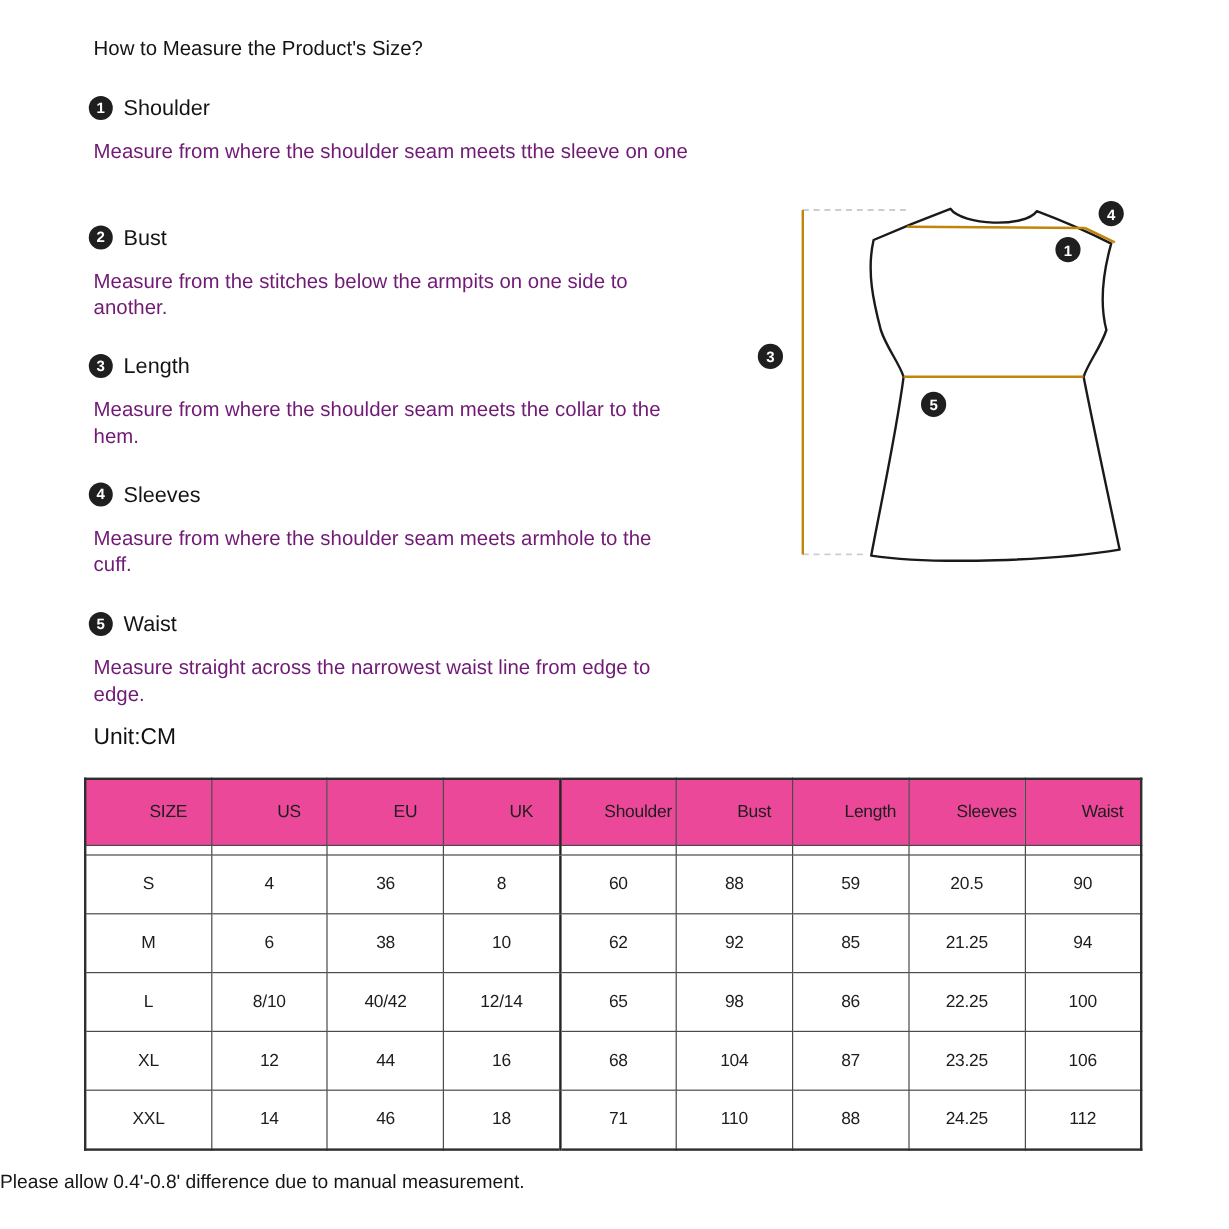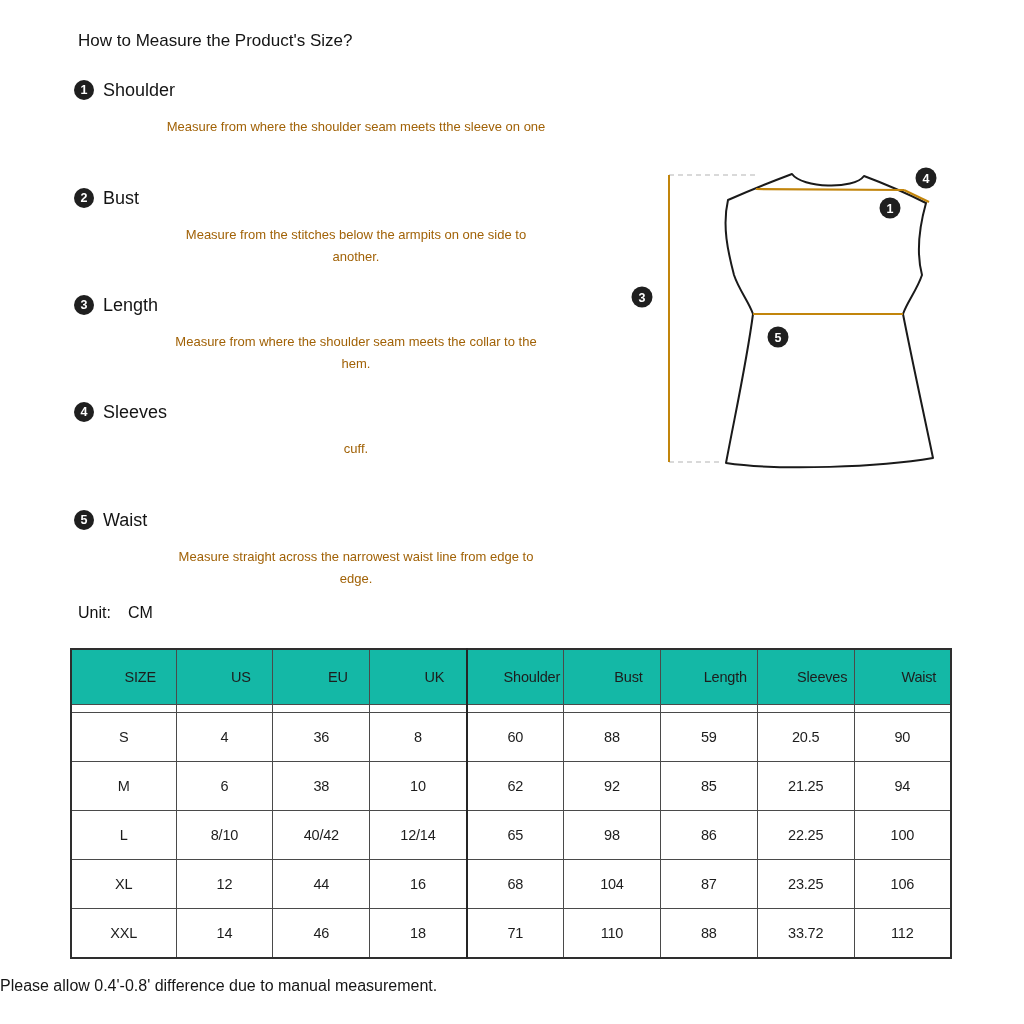--- a/index.html
+++ b/index.html
@@ -17,41 +17,41 @@
   .badge {
     width:20px; height:20px; border-radius:50%;
     background:#1f1f1f; color:#fff;
     font-size:12.5px; font-weight:bold;
     display:flex; align-items:center; justify-content:center;
     flex:0 0 auto;
   }
   .sec-title { margin-left:9px; font-size:18px; color:#141414; }
   .para {
     margin:16px 0 0 4px;
-    font-size:13px; line-height:22px; color:#a16207;text-align:center;
+    font-size:17px; line-height:22px; color:#701a75;
   }
   .unit {
     position:absolute; left:78px; top:604px;
-    font-size:16px; color:#111; display:flex;justify-content:center;
-  }
-  .unit-val { margin-left:17px; }
+    font-size:19px; color:#111; display:flex;justify-content:center;
+  }
+  .unit-val { }
   .diagram { position:absolute; left:610px; top:150px; }
 
   table.size-table {
     position:absolute; left:70px; top:648px; width:882px;
     border-collapse:collapse; table-layout:fixed;
     border:2px solid #2e2e2e;
   }
   .size-table th, .size-table td {
     border:1px solid #4a4a4a;
     text-align:center; vertical-align:middle;
     font-size:14.5px; letter-spacing:-0.2px; color:#1d1d1d;
     padding:0; font-weight:normal;
   }
-  .size-table th { background:#14b8a6; height:54px;padding-left:33px; }
+  .size-table th { background:#ec4899; height:54px;padding-left:33px; }
   .size-table tr.spacer td { height:7px; background:#fff; }
   .size-table tbody td { height:48px; background:#fff; }
   .size-table .sep { border-left:2px solid #252525; }
   .footer {
     position:absolute; left:0; top:977px; width:1024px;
     font-size:16px; color:#161616;
   }
 </style>
 </head>
 <body>
@@ -89,20 +89,21 @@
     <div>hem.</div>
   </div>
 </div>
 
 <div class="sec" style="top:402px">
   <div class="sec-head">
     <span class="badge">4</span>
     <span class="sec-title">Sleeves</span>
   </div>
   <div class="para">
+    <div>Measure from where the shoulder seam meets armhole to the</div>
     <div>cuff.</div>
   </div>
 </div>
 
 <div class="sec" style="top:510px">
   <div class="sec-head">
     <span class="badge">5</span>
     <span class="sec-title">Waist</span>
   </div>
   <div class="para">
@@ -232,19 +233,19 @@
       <td>106</td>
     </tr>
     <tr>
       <td>XXL</td>
       <td>14</td>
       <td>46</td>
       <td>18</td>
       <td class="sep">71</td>
       <td>110</td>
       <td>88</td>
-      <td>33.72</td>
+      <td>24.25</td>
       <td>112</td>
     </tr>
   </tbody>
 </table>
 
 <div class="footer">Please allow 0.4'-0.8' difference due to manual measurement.</div>
 
 </body></html>

